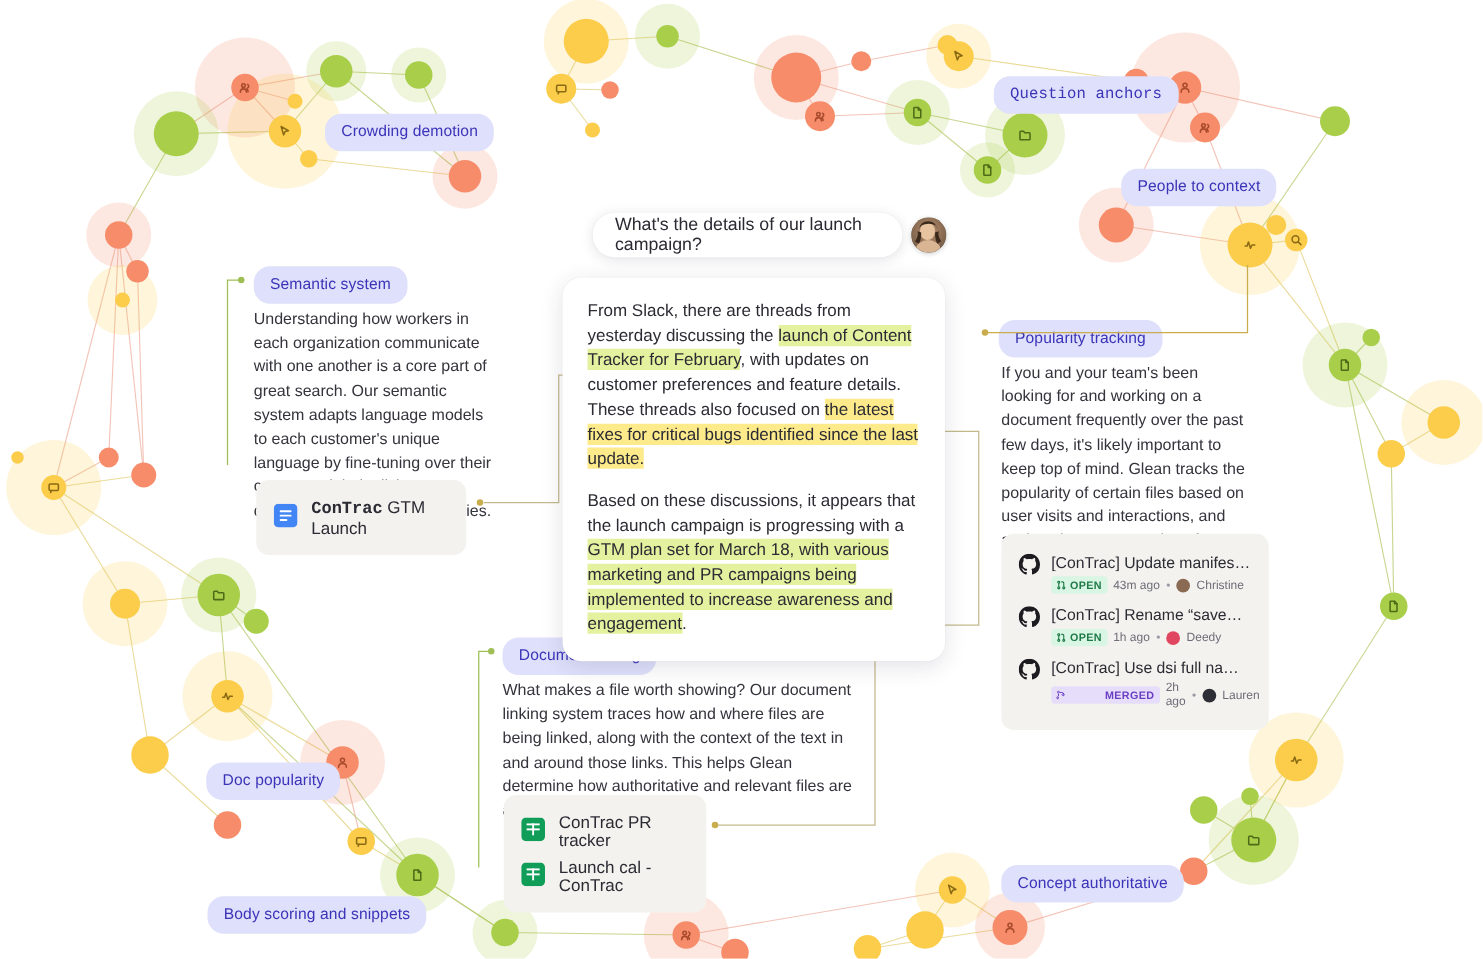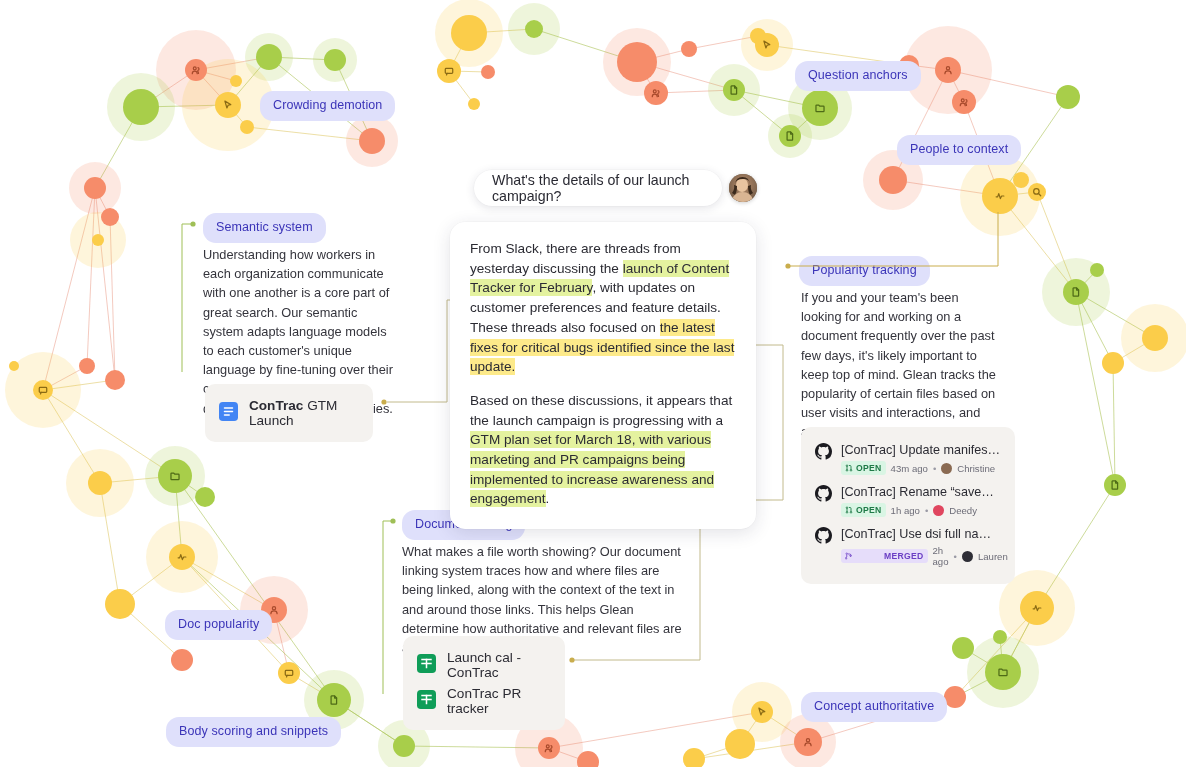--- a/index.html
+++ b/index.html
@@ -99,21 +99,21 @@
     position: absolute;
     background: #f4f2ef;
     border-radius: 10px;
     padding: 11px 14px;
   }
   .file-row {
     display: flex; align-items: center; gap: 11px;
     font-size: 13.6px; color: #2b2b33;
     padding: 3px 0;
   }
-  .file-row b { font-weight: 700; }
+  .file-row b { font-weight: 700; font-family: Liberation Mono, monospace; }
 
   .pr-card {
     position: absolute;
     left: 801px; top: 427px;
     width: 214px;
     background: #f4f2ef;
     border-radius: 10px;
     padding: 11px 12px 12px 12px;
   }
   .pr-item { display: flex; gap: 9px; padding: 5px 2px; }
@@ -421,21 +421,21 @@
           <path d="M2 14c0-2.5 1.8-4.2 4-4.2s4 1.7 4 4.2"></path>
           <path d="M11.2 4.2a2.3 2.3 0 010 4.4M12 13.6c0-2-.7-3.2-1.6-3.9"></path>
         </g>
         <circle cx="588" cy="762" r="11" fill="#f68c6a"></circle>
         <circle cx="694" cy="759" r="11" fill="#fbcd4a"></circle>
       </g>
     </svg>
 
   <div id="pill-host">
       <div class="pill" style="left: 260px; top: 91px;"><span>Crowding demotion</span></div>
-      <div class="pill" style="left: 795px; top: 61px;"><span>Question anchors</span></div>
+      <div class="pill" style="left: 795px; top: 61px; font-family: Liberation Mono, monospace;"><span>Question anchors</span></div>
       <div class="pill" style="left: 897px; top: 135px;"><span>People to context</span></div>
       <div class="pill" style="left: 203px; top: 213px;"><span>Semantic system</span></div>
       <div class="pill" style="left: 799px; top: 256px;"><span>Popularity tracking</span></div>
       <div class="pill" style="left: 402px; top: 510px;"><span>Document linking</span></div>
       <div class="pill" style="left: 165px; top: 610px;"><span>Doc popularity</span></div>
       <div class="pill" style="left: 166px; top: 717px;"><span>Body scoring and snippets</span></div>
       <div class="pill" style="left: 801px; top: 692px;"><span>Concept authoritative</span></div>
     </div>
 
   <svg id="connector-layer" style="position:absolute;inset:0;pointer-events:none" viewBox="0 0 1186 767" xmlns="http://www.w3.org/2000/svg">
@@ -585,27 +585,27 @@
 
   <div class="file-card" style="left:403px; top:636px; width:162px;">
     <div id="sheets-host">
         <div class="file-row">
           <span><svg width="19" height="19" viewBox="0 0 20 20">
               <rect width="20" height="20" rx="4" fill="#0f9d58"></rect>
               <rect x="4.5" y="5" width="11" height="1.6" fill="#fff"></rect>
               <rect x="9.2" y="5" width="1.6" height="10" fill="#fff"></rect>
               <rect x="4.5" y="9.2" width="11" height="1.6" fill="#fff"></rect>
             </svg></span>
-          <span>Launch cal - ConTrac</span>
+          <span>ConTrac PR tracker</span>
         </div>
         <div class="file-row">
           <span><svg width="19" height="19" viewBox="0 0 20 20">
               <rect width="20" height="20" rx="4" fill="#0f9d58"></rect>
               <rect x="4.5" y="5" width="11" height="1.6" fill="#fff"></rect>
               <rect x="9.2" y="5" width="1.6" height="10" fill="#fff"></rect>
               <rect x="4.5" y="9.2" width="11" height="1.6" fill="#fff"></rect>
             </svg></span>
-          <span>ConTrac PR tracker</span>
+          <span>Launch cal - ConTrac</span>
         </div>
       </div>
   </div>
 
 </div>
 
 </body></html>

